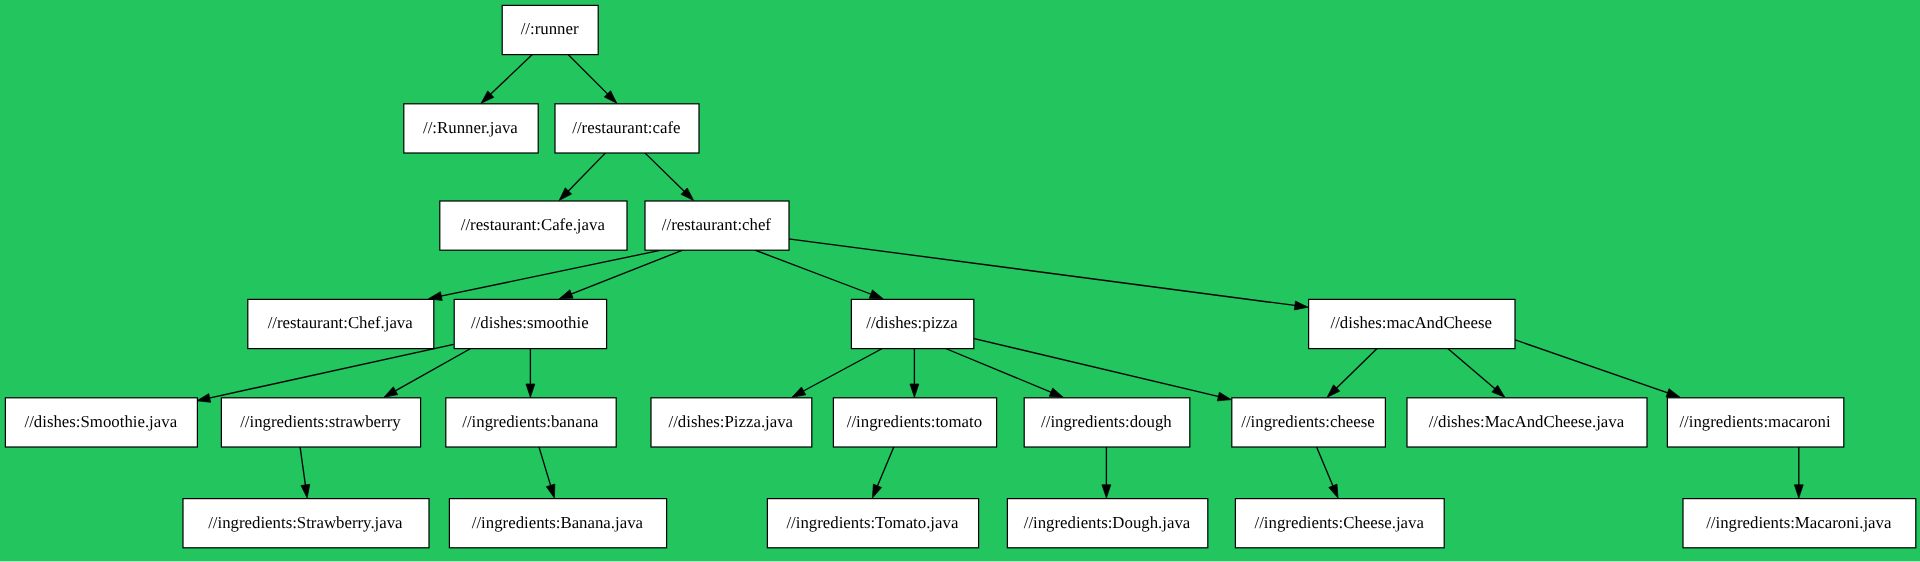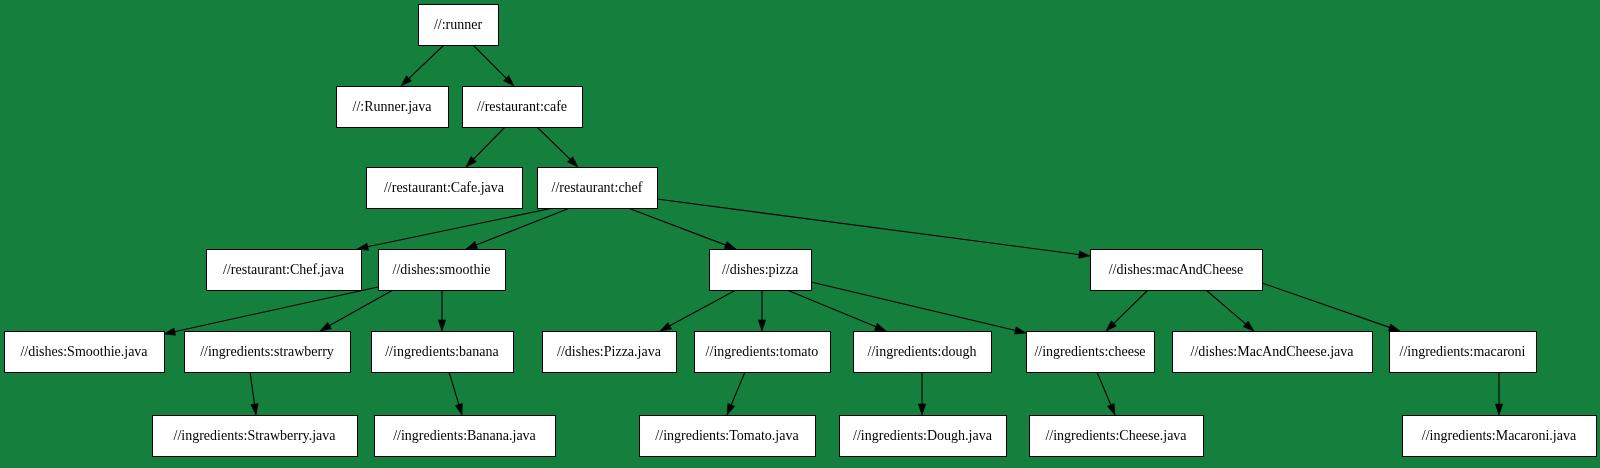--- a/index.html
+++ b/index.html
@@ -4,21 +4,21 @@
 <style>
   html, body {
     margin: 0;
     padding: 0;
     background: #ffffff;
   }
   #graph-root {
     position: relative;
     width: 1600px;
     height: 468px;
-    background: #15803d;
+    background: #22c55e;
     font-family: "Liberation Serif", "DejaVu Serif", serif;
     overflow: hidden;
   }
   #graph-svg {
     position: absolute;
     left: 0;
     top: 0;
     width: 1600px;
     height: 468px;
     display: block;

